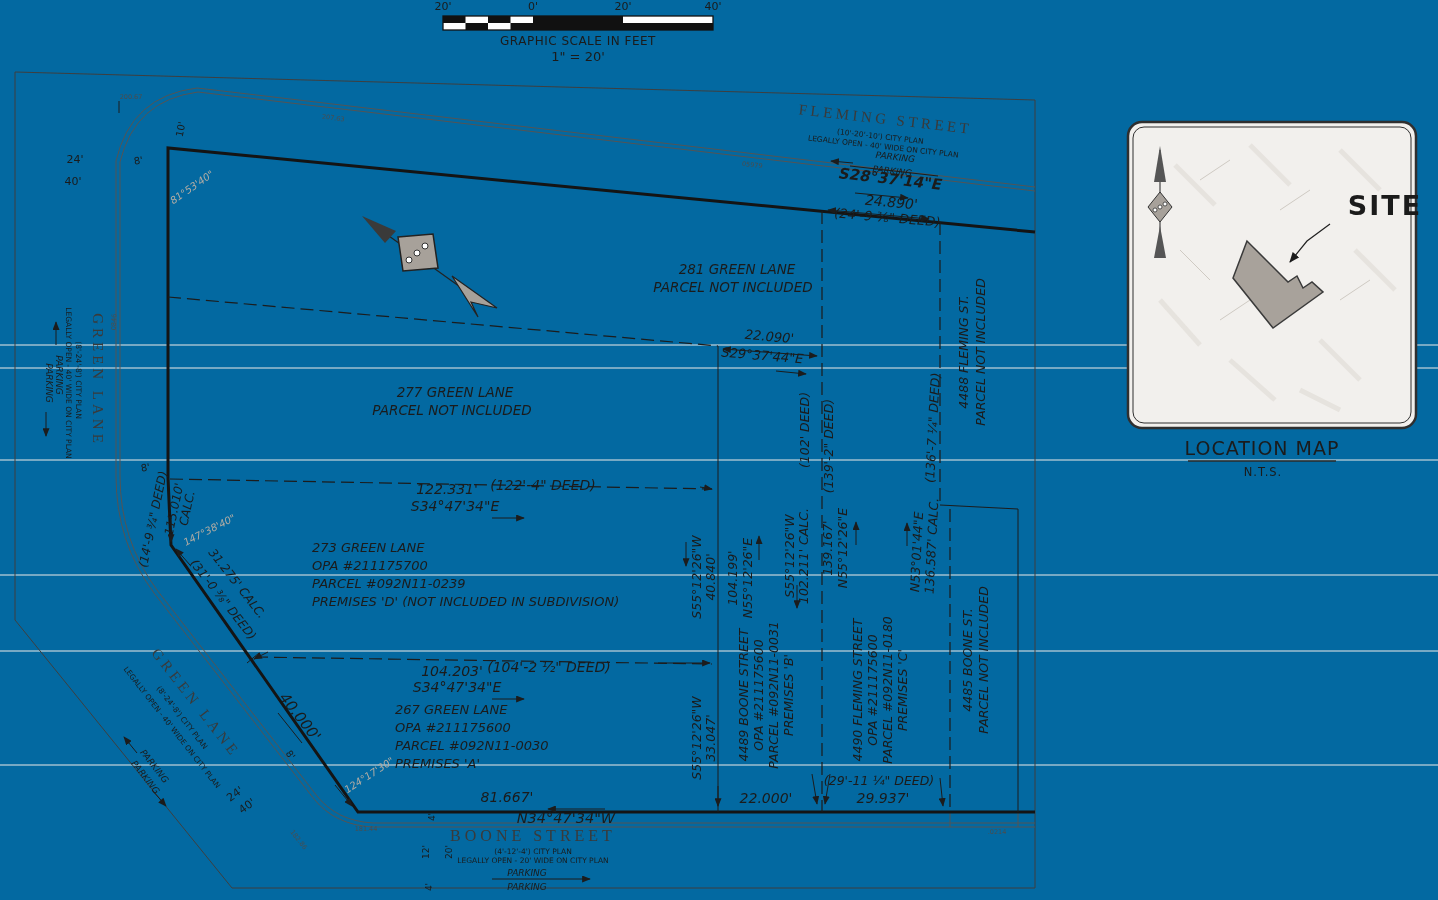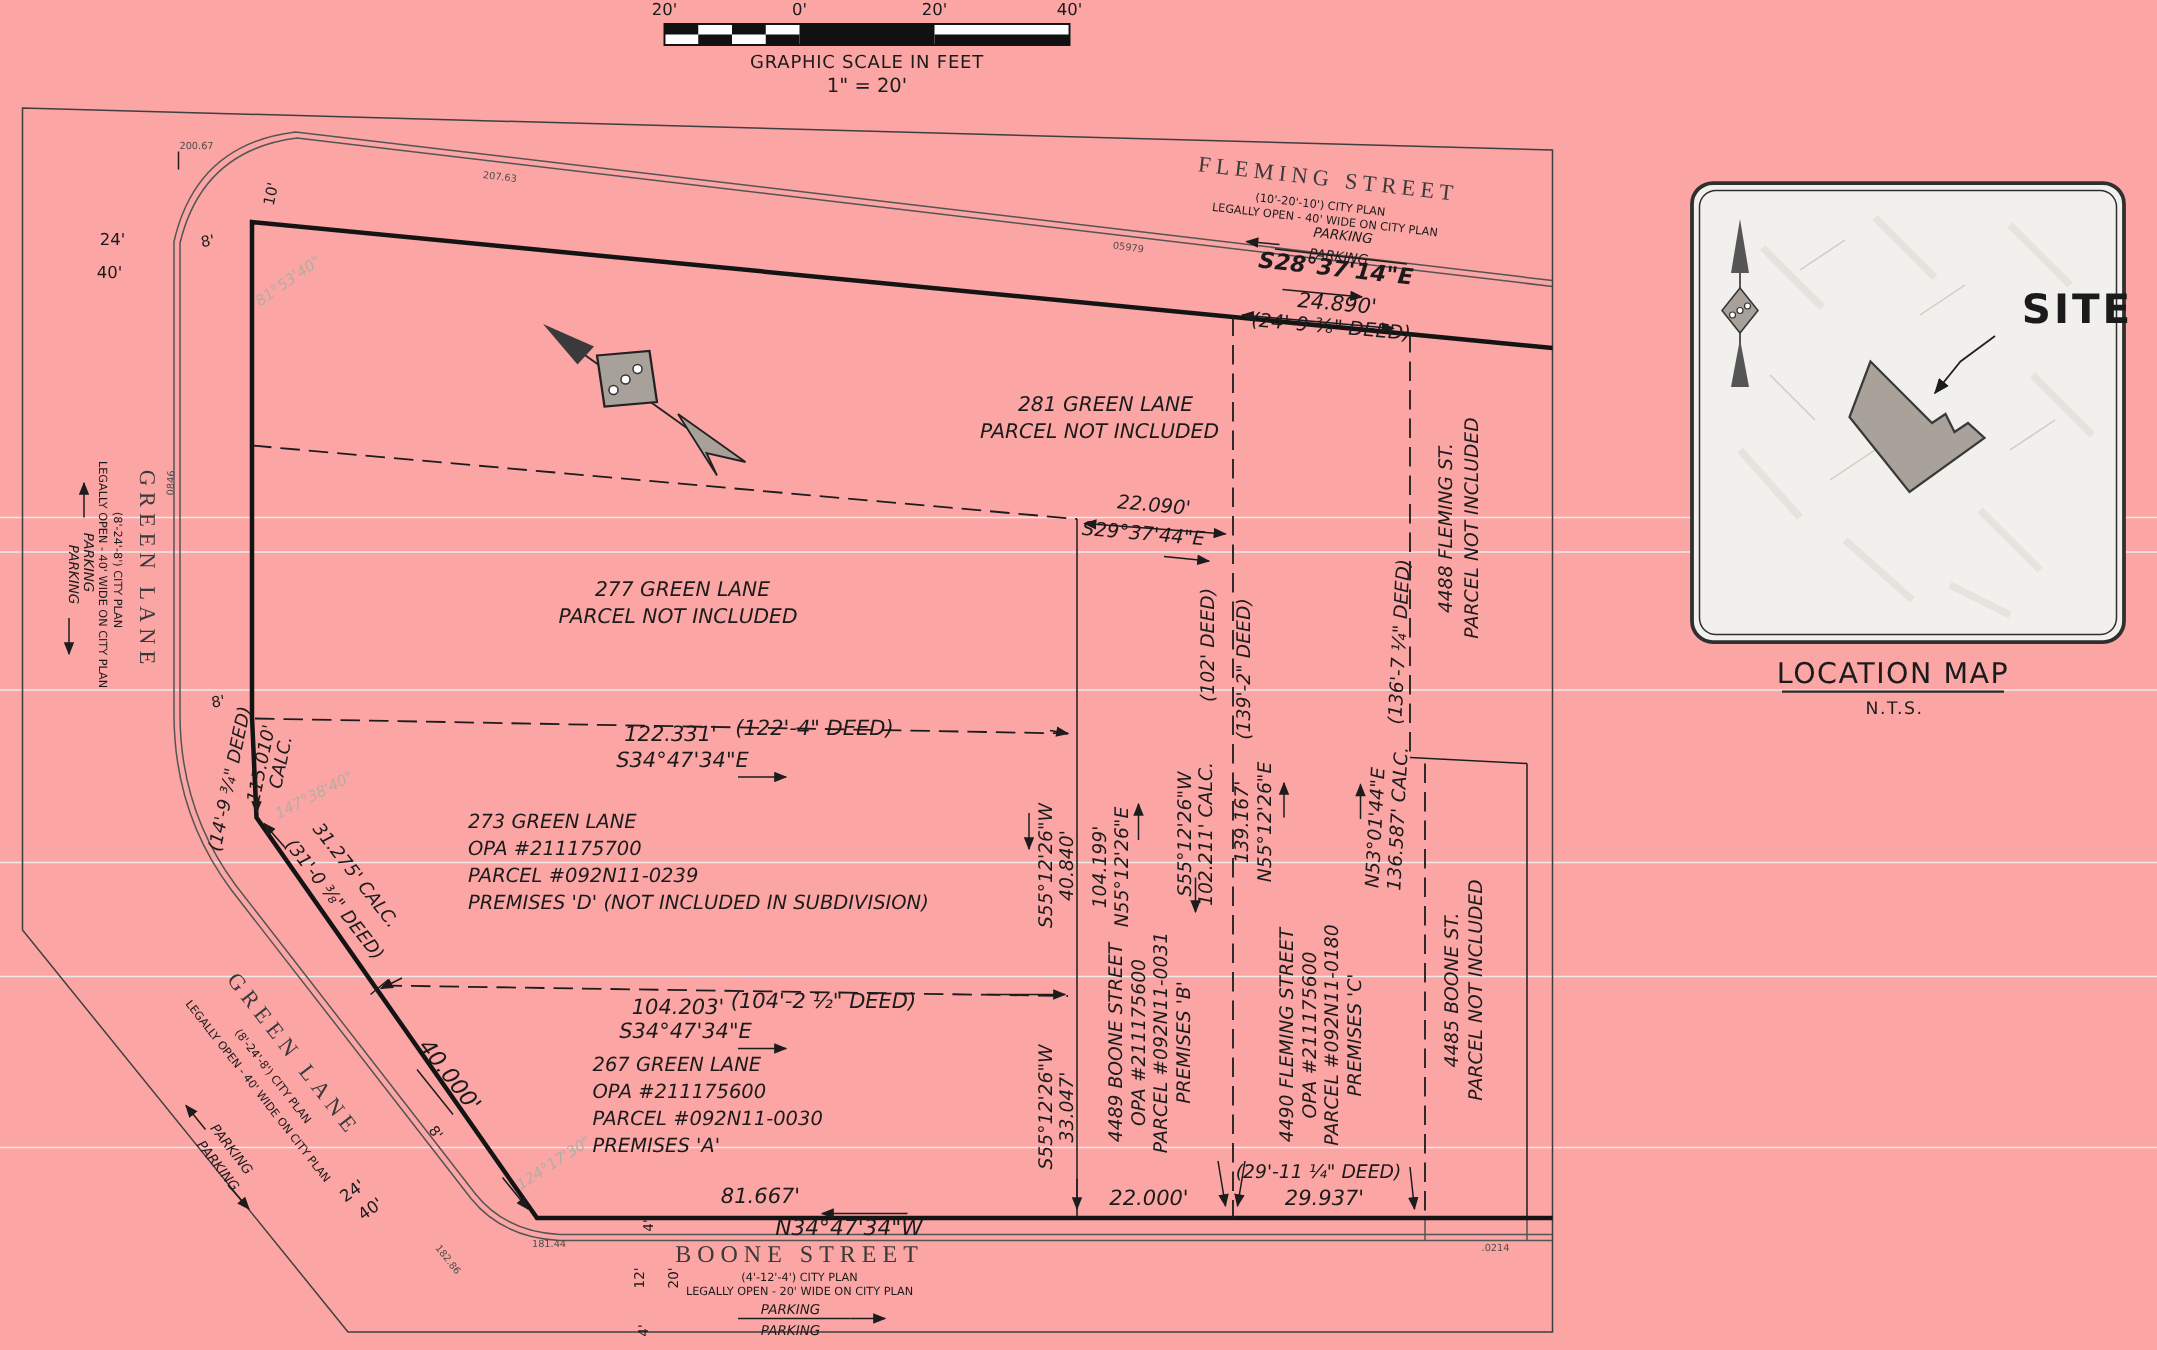--- a/index.html
+++ b/index.html
@@ -1,16 +1,16 @@
 <!DOCTYPE html>
 <html><head>
 <meta charset="utf-8">
 <style>
   html,body{margin:0;padding:0;background:#fff;}
-  .page{position:relative;width:1438px;height:900px;background:#fca5a5;overflow:hidden;}
+  .page{position:relative;width:1438px;height:900px;background:#0369a1;overflow:hidden;}
   svg text{font-family:"DejaVu Sans",sans-serif;font-style:italic;fill:#1b1b1b;text-anchor:middle;}
   svg text.ser{font-family:"Liberation Serif",serif;font-style:normal;fill:#3a3a3a;}
   svg text.plain{font-style:normal;}
   svg text.gray{fill:#b3ada4;}
   svg text.tiny{font-style:normal;fill:#4c4c4c;}
   svg text.as{text-anchor:start;}
   .thick{stroke:#141414;stroke-width:3;fill:none;}
   .street{stroke:#545454;stroke-width:1;fill:none;}
   .dash{stroke:#1c1c1c;stroke-width:1.2;fill:none;stroke-dasharray:13 6;}
   .diml{stroke:#1c1c1c;stroke-width:1;fill:none;}

